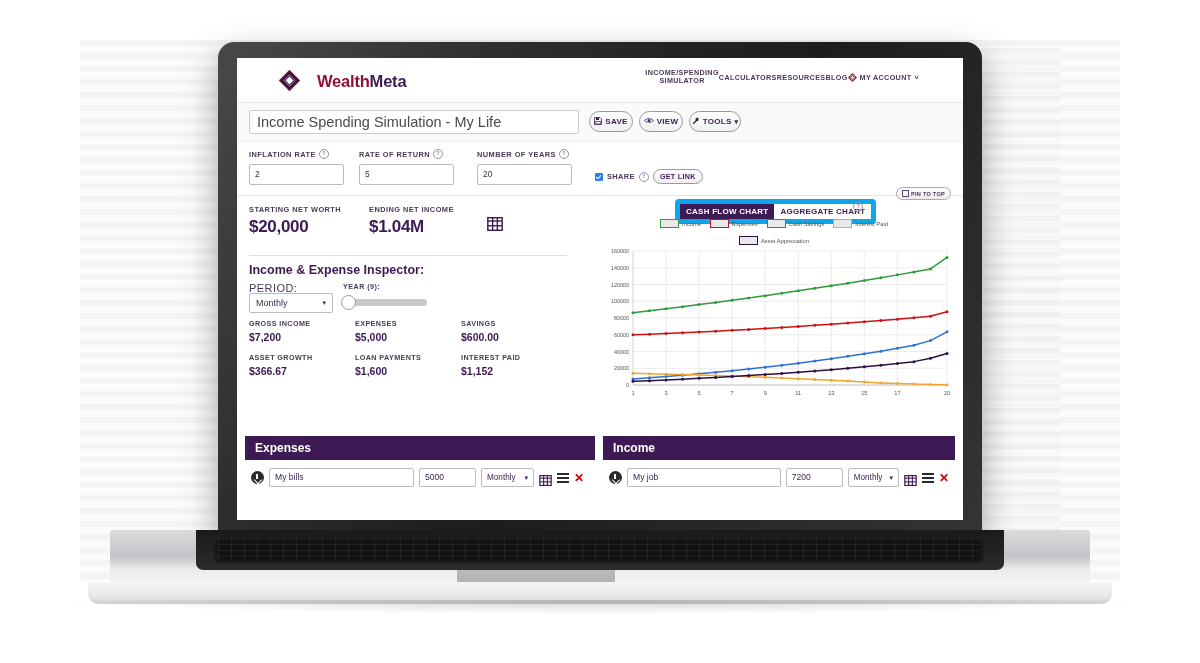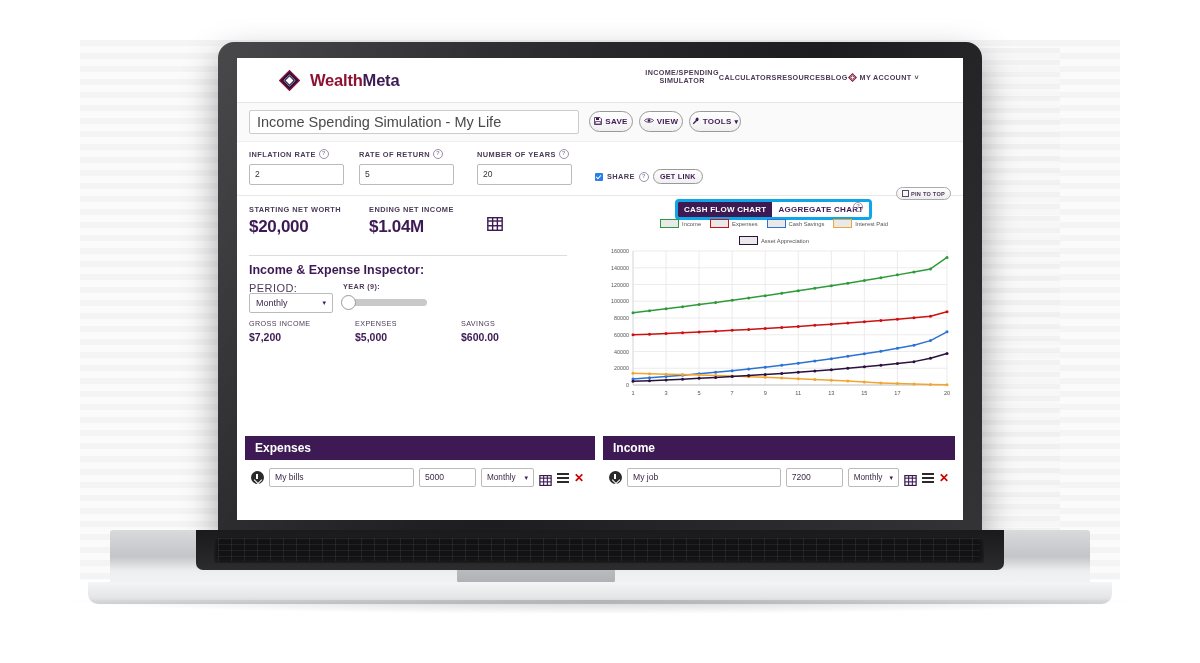--- a/index.html
+++ b/index.html
@@ -48,21 +48,21 @@
     border-radius:0 0 10px 10px;}
   #base-shadow{position:absolute;left:70px;top:600px;width:1060px;height:14px;
     background:radial-gradient(ellipse at 50% 0%,rgba(0,0,0,.18),rgba(0,0,0,0) 72%);}
 
   
   .page{position:absolute;left:0;top:0;width:726px;height:462px;background:#fff;color:#3b2b46;}
 
   
   .site-header{position:absolute;left:0;top:0;width:726px;height:44px;background:#fff;
     border-bottom:1px solid #e6e6e6;}
-  .logo-wrap{position:absolute;left:42px;top:12px;display:flex;align-items:flex-start;gap:10px;}
+  .logo-wrap{position:absolute;left:42px;top:12px;display:flex;align-items:center;gap:17px;}
   .logo-mark{width:21px;height:21px;position:relative;}
   .logo-text{font-size:16.5px;font-weight:bold;letter-spacing:-.2px;line-height:20px;}
   .logo-text .w{color:#8f1232;}
   .logo-text .m{color:#3d1a54;}
 
   .topnav{position:absolute;right:44px;top:11px;display:flex;align-items:center;
     font-size:7.2px;letter-spacing:.35px;color:#4b3a56;font-weight:bold;}
   .topnav .nav-item{cursor:pointer;white-space:nowrap;}
   .nav-two{text-align:center;line-height:8.4px;}
   .acct{display:flex;align-items:center;gap:3px;}
@@ -112,30 +112,30 @@
   .selbox{position:absolute;left:12px;top:98px;width:84px;height:20px;border:1px solid #bbb;background:#fff;
     border-radius:2px;font-size:9px;color:#3b2b46;display:flex;align-items:center;padding:0 6px;
     box-sizing:border-box;justify-content:space-between;cursor:pointer;}
   .slider{position:absolute;left:106px;top:104px;width:84px;height:7px;background:#c9c9c9;border-radius:4px;}
   .slider-knob{position:absolute;left:104px;top:100px;width:13px;height:13px;border-radius:50%;
     background:#fff;border:1px solid #9a9a9a;cursor:pointer;}
 
   .statgrid{position:absolute;left:12px;top:124px;width:320px;}
   .statrow{display:flex;margin-bottom:10px;}
   .statcell{width:106px;}
-  .statlbl{font-size:7.2px;font-weight:normal;letter-spacing:.4px;color:#4b3a56;margin-bottom:3px;}
+  .statlbl{font-size:7.2px;font-weight:bold;letter-spacing:.4px;color:#4b3a56;margin-bottom:3px;}
   .statval{font-size:10.5px;font-weight:bold;color:#3d1a54;}
 
   
   .chartpanel{position:absolute;left:348px;top:137px;width:378px;height:230px;}
   .pintop{position:absolute;right:12px;top:-8px;border:1px solid #aaa;border-radius:8px;
     background:linear-gradient(180deg,#fff,#ededed);font-size:5.6px;font-weight:bold;color:#4b3a56;
     letter-spacing:.25px;padding:2px 5px;display:flex;align-items:center;gap:2px;cursor:pointer;}
   .pin-sq{width:5px;height:5px;border:1px solid #5b4a66;}
-  .seg{position:absolute;left:90px;top:4px;display:flex;border:3px solid #0ea5e9;border-radius:4px;overflow:hidden;}
+  .seg{position:absolute;left:90px;top:4px;display:flex;border:5px solid #0ea5e9;border-radius:4px;overflow:hidden;}
   .segbtn{font-size:8px;font-weight:bold;letter-spacing:.25px;padding:3px 6px;cursor:pointer;white-space:nowrap;}
   .segbtn.on{background:#3d1a54;color:#fff;}
   .segbtn.off{background:#fff;color:#3d1a54;}
   .seg-help{position:absolute;left:268px;top:7px;}
 
   .legend{position:absolute;left:0;top:24px;width:378px;
     display:flex;flex-wrap:wrap;justify-content:center;gap:4px 9px;padding:0 22px;box-sizing:border-box;}
   .lg{display:flex;align-items:center;gap:3px;font-size:5.8px;color:#555;white-space:nowrap;}
   .lgbox{width:17px;height:7px;background:#e9e9e9;border:1.4px solid #000;}
 
@@ -316,20 +316,34 @@
               <div class="statlbl">GROSS INCOME</div>
               <div class="statval">$7,200</div>
             </div>
             <div class="statcell">
               <div class="statlbl">EXPENSES</div>
               <div class="statval">$5,000</div>
             </div>
             <div class="statcell">
               <div class="statlbl">SAVINGS</div>
               <div class="statval">$600.00</div>
+            </div>
+          </div>
+          <div class="statrow">
+            <div class="statcell">
+              <div class="statlbl">ASSET GROWTH</div>
+              <div class="statval">$366.67</div>
+            </div>
+            <div class="statcell">
+              <div class="statlbl">LOAN PAYMENTS</div>
+              <div class="statval">$1,600</div>
+            </div>
+            <div class="statcell">
+              <div class="statlbl">INTEREST PAID</div>
+              <div class="statval">$1,152</div>
             </div>
           </div>
         </div>
       </div>
 
       <div class="chartpanel">
         <div class="pintop">
           <span class="pin-sq"></span>
           <span>PIN TO TOP</span>
         </div>

